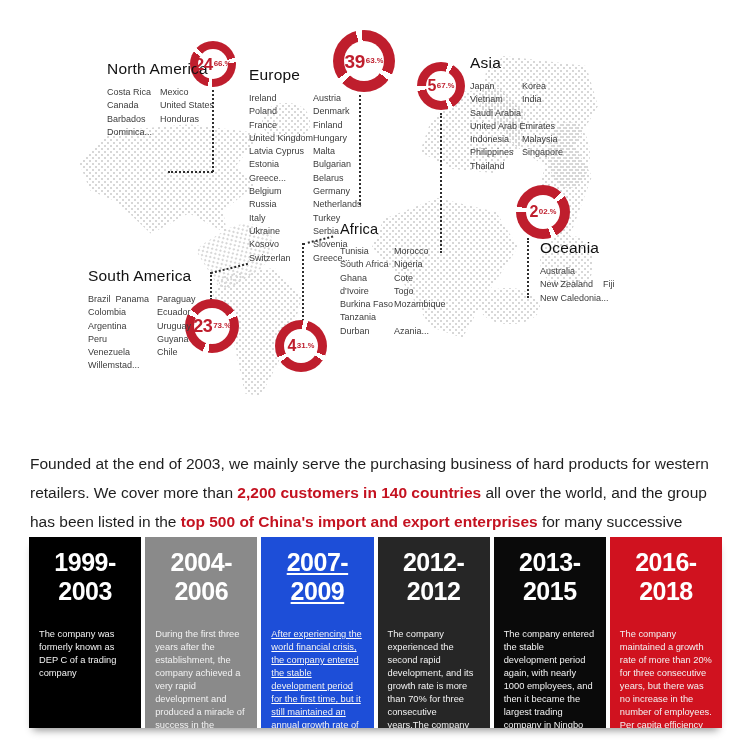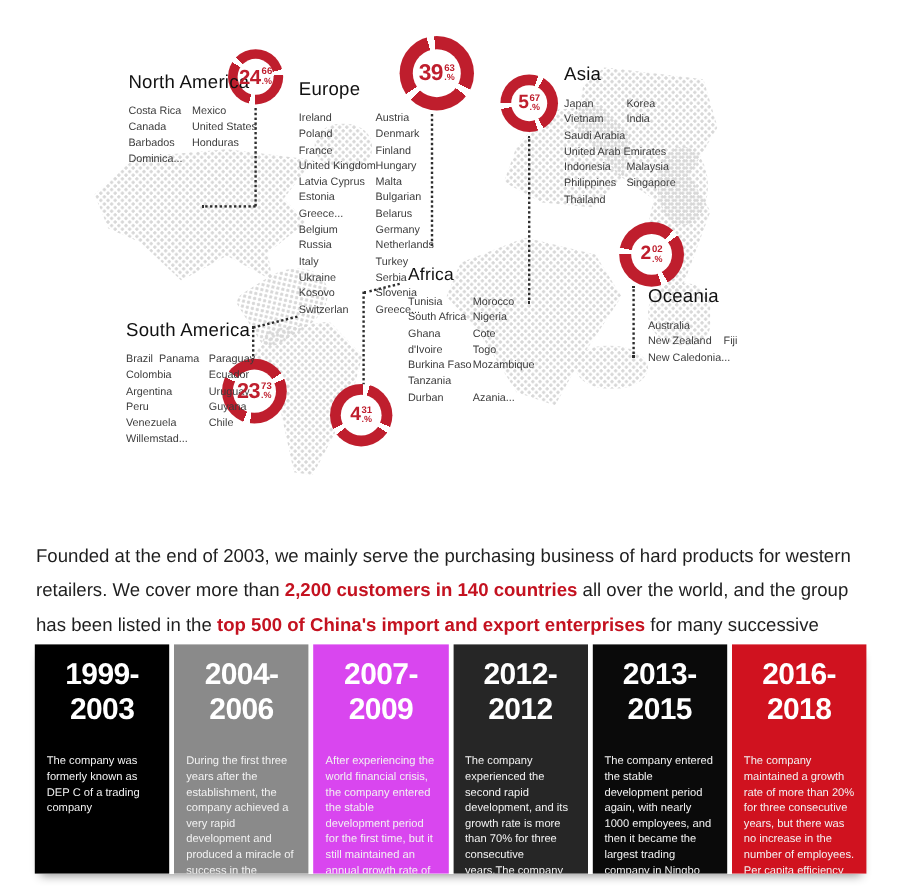--- a/index.html
+++ b/index.html
@@ -35,41 +35,41 @@
   .donut { position:absolute; border-radius:50%;
     background: conic-gradient(from var(--rot,0deg),
       var(--red) 0deg 104deg, #fff 104deg 116deg,
       var(--red) 116deg 212deg, #fff 212deg 224deg,
       var(--red) 224deg 332deg, #fff 332deg 344deg,
       var(--red) 344deg 360deg);
     display:flex; align-items:center; justify-content:center; }
   .donut .hole { position:absolute; inset:var(--ring,9px); background:#fff; border-radius:50%; }
   .donut .val  { position:relative; z-index:1; color:var(--red); font-weight:bold; display:flex; align-items:center; line-height:1; }
   .donut .big  { font-size:var(--num,17px); letter-spacing:-0.5px; }
-  .donut .fr   { display:flex; flex-direction:column; align-items:flex-start; margin-left:1px; }
+  .donut .fr   { display:flex; flex-direction:row; align-items:flex-start; margin-left:1px; }
   .donut .sup  { font-size:8px; }
   .donut .unit { font-size:7.5px; }
   .d-na { left:190px; top:41px;  width:46px; height:46px; --rot:-30deg; --ring:8px; }
   .d-eu { left:333px; top:30px;  width:62px; height:62px; --rot:12deg;  --ring:11px; --num:19px; }
   .d-as { left:417px; top:62px;  width:48px; height:48px; --rot:46deg;  --ring:9px;  --num:16px; }
   .d-oc { left:516px; top:185px; width:54px; height:54px; --rot:-62deg; --ring:10px; --num:16px; }
   .d-sa { left:185px; top:299px; width:54px; height:54px; --rot:84deg;  --ring:9px;  --num:18px; }
   .d-af { left:275px; top:320px; width:52px; height:52px; --rot:-100deg;--ring:9px;  --num:16px; }
 
   
   .region { position:absolute; color:#161616; }
   .region h2 { font-size:15.5px; font-weight:400; color:#111; margin-bottom:8px; letter-spacing:0.2px; }
   .cols { display:flex; font-size:9px; color:#3c3c3c; line-height:13.3px; }
   .cols .c1 { flex:none; white-space:pre; overflow:visible; }
   .cols .c2 { flex:none; white-space:pre; }
   .r-na { left:107px; top:60px; }  .r-na .c1 { width:53px; }
   .r-eu { left:249px; top:66px; }  .r-eu .c1 { width:64px; }
   .r-as { left:470px; top:54px; }  .r-as .c1 { width:52px; }
   .r-oc { left:540px; top:239px; } .r-oc .c1 { width:63px; }
-  .r-sa { left:105px;  top:267px; } .r-sa .c1 { width:69px; }
+  .r-sa { left:88px;  top:267px; } .r-sa .c1 { width:69px; }
   .r-af { left:340px; top:221px; } .r-af .c1 { width:54px; } .r-af h2 { font-size:14.5px; }
 
   
   .intro { position:absolute; left:30px; top:449px; width:692px; font-size:15.5px; line-height:29px; color:#1f1f1f; }
   .intro b { color:var(--red-text); font-weight:bold; }
 
   
   .timeline { position:absolute; left:29px; top:537px; width:693px; height:191px; display:flex; gap:4px;
               box-shadow:0 6px 8px -4px rgba(0,0,0,0.45); }
   .tcol { flex:1 1 0; color:#fff; overflow:hidden; }
@@ -274,21 +274,21 @@
 
 <div class="timeline">
   <div class="tcol" style="background: #000000;">
     <div class="years">1999-2003</div>
     <div class="body">The company was formerly known as DEP C of a trading company</div>
   </div>
   <div class="tcol" style="background: rgb(138, 138, 138);">
     <div class="years">2004-2006</div>
     <div class="body">During the first three years after the establishment, the company achieved a very rapid development and produced a miracle of success in the industry. And it founded the first subsidiary Royal Union on September 1, 2006.</div>
   </div>
-  <div class="tcol" style="background: #d946ef;">
+  <div class="tcol" style="background: #1d4ed8; text-decoration: underline;">
     <div class="years">2007-2009</div>
     <div class="body">After experiencing the world financial crisis, the company entered the stable development period for the first time, but it still maintained an annual growth rate of more than double digits. The company proposed the"student ethos", and established Source well which is the first localized trading company in Yiwu at the end of 2009.</div>
   </div>
   <div class="tcol" style="background: rgb(38, 38, 38);">
     <div class="years">2012-2012</div>
     <div class="body">The company experienced the second rapid development, and its growth rate is more than 70% for three consecutive years.The company was separated from a trading group at the end of 2010, and the transition period was from 2011 to 2012.The company proposed to learn from "Li &amp; Fung".</div>
   </div>
   <div class="tcol" style="background: rgb(10, 10, 10);">
     <div class="years">2013-2015</div>
     <div class="body">The company entered the stable development period again, with nearly 1000 employees, and then it became the largest trading company in Ningbo and Yiwu.</div>

